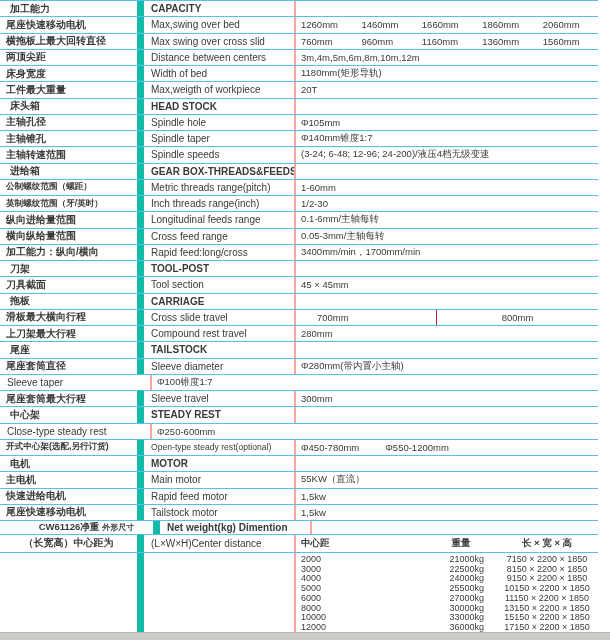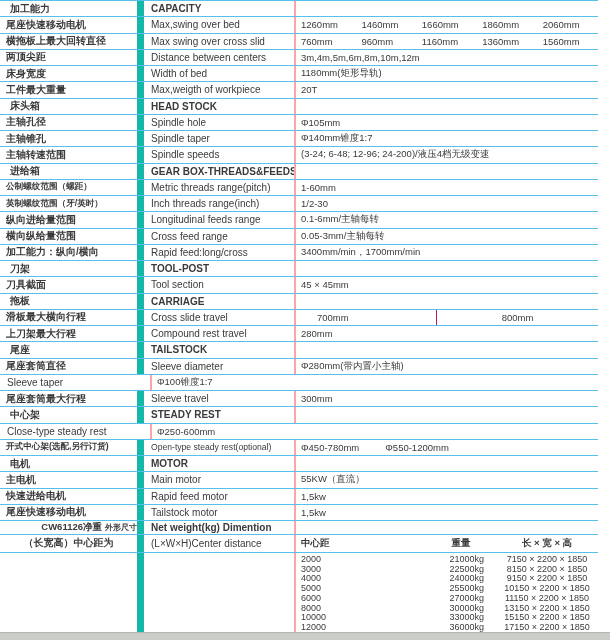--- a/index.html
+++ b/index.html
@@ -33,21 +33,21 @@
   .vsplit{padding-left:0;}
   .vsplit .s1{width:125px;padding-left:5px;border-right:1px solid #be185d;
     box-sizing:border-box;display:flex;align-items:center;height:100%;flex:none;margin-left:16px;}
   .vsplit .s2{flex:1;display:flex;align-items:center;justify-content:center;height:100%;}
   
   .vpair span{margin-right:26px;}
   .zhsm .zh{font-size:8.6px;}
   .ensm .en{font-size:8.6px;}
   
   .cw-row{height:13.5px;}
-  .cw-row .zh{justify-content:flex-end;padding-left:4px;font-size:9.5px;}
+  .cw-row .zh{justify-content:center;padding-left:4px;font-size:9.5px;margin-left:16px;}
   .cw-row .zh .sm2{font-size:8px;margin-left:3px;}
   .cw-row .en{font-weight:bold;}
   .lwh-row{height:18.5px;}
   .lwh-row .zh{justify-content:center;padding-left:0;}
   .tall-row{height:80px;border-bottom:none;}
   .wt-head{display:flex;align-items:center;padding-left:0;font-size:9.5px;font-weight:bold;}
   .wc1{width:130px;padding-left:5px;box-sizing:border-box;}
   .wc2{width:70px;text-align:center;}
   .wc3{flex:1;text-align:center;}
   .wt-body{display:block;padding:2px 0 0 0;align-items:flex-start;}

